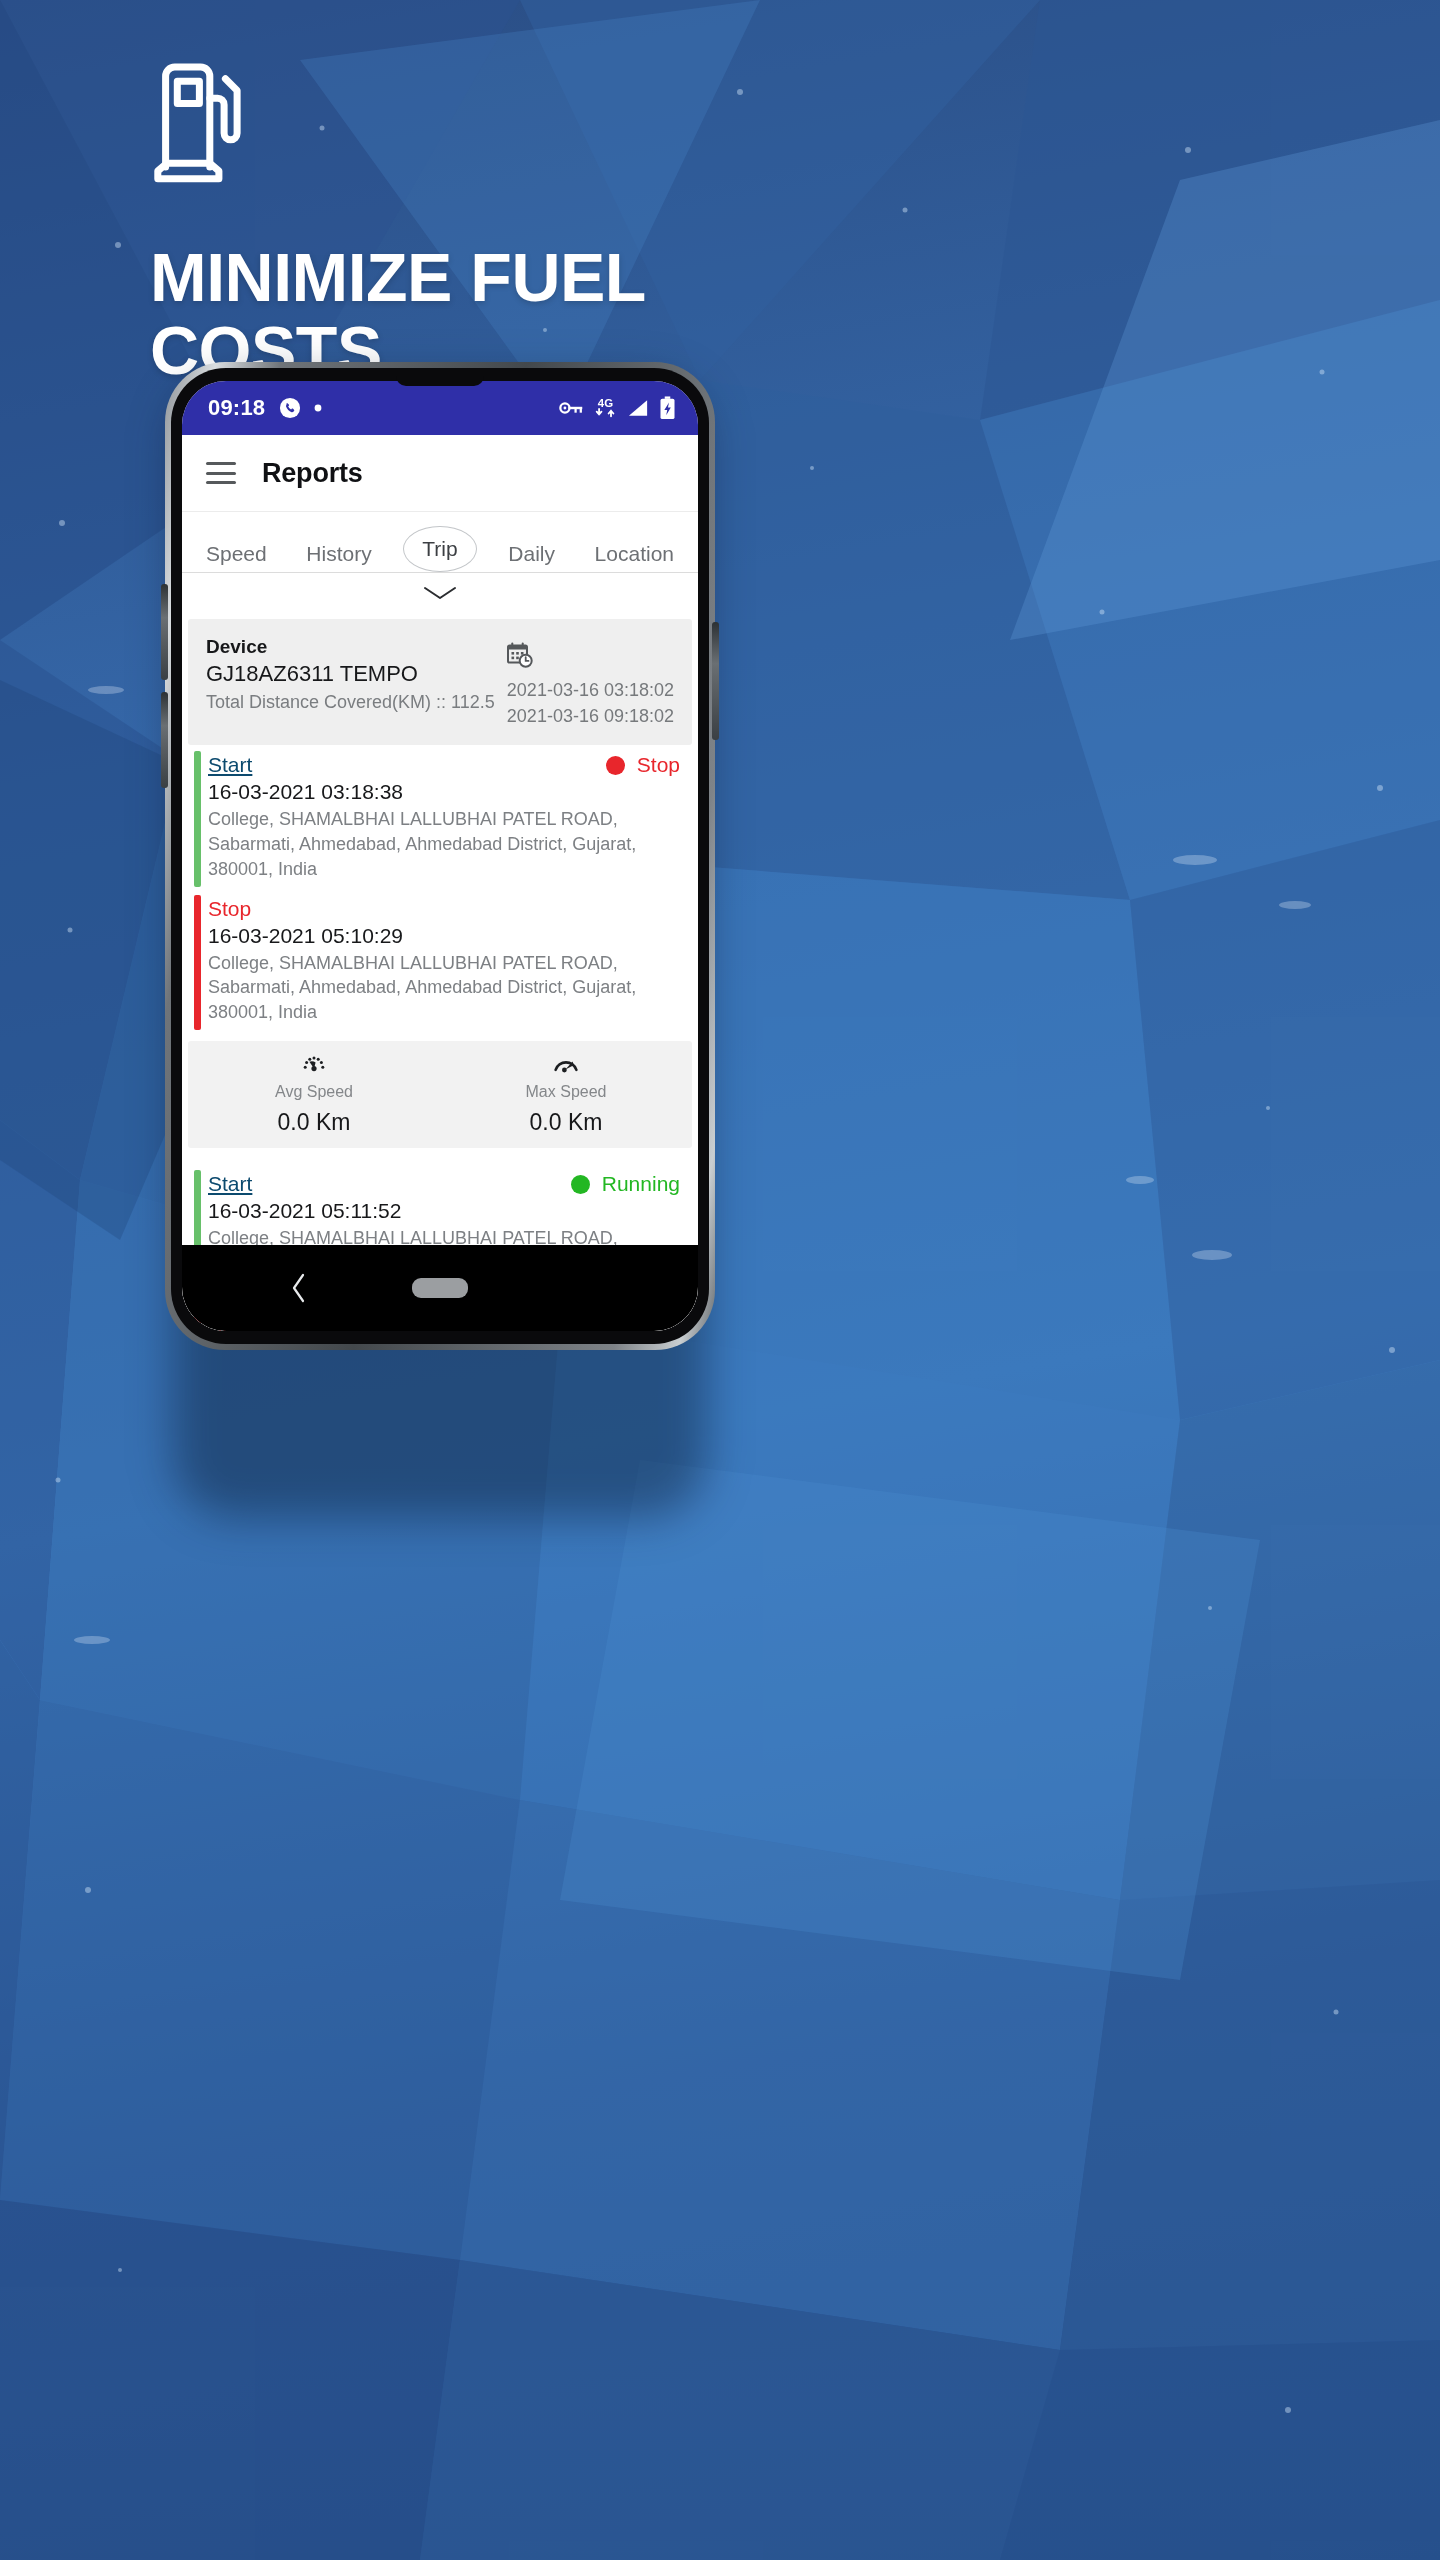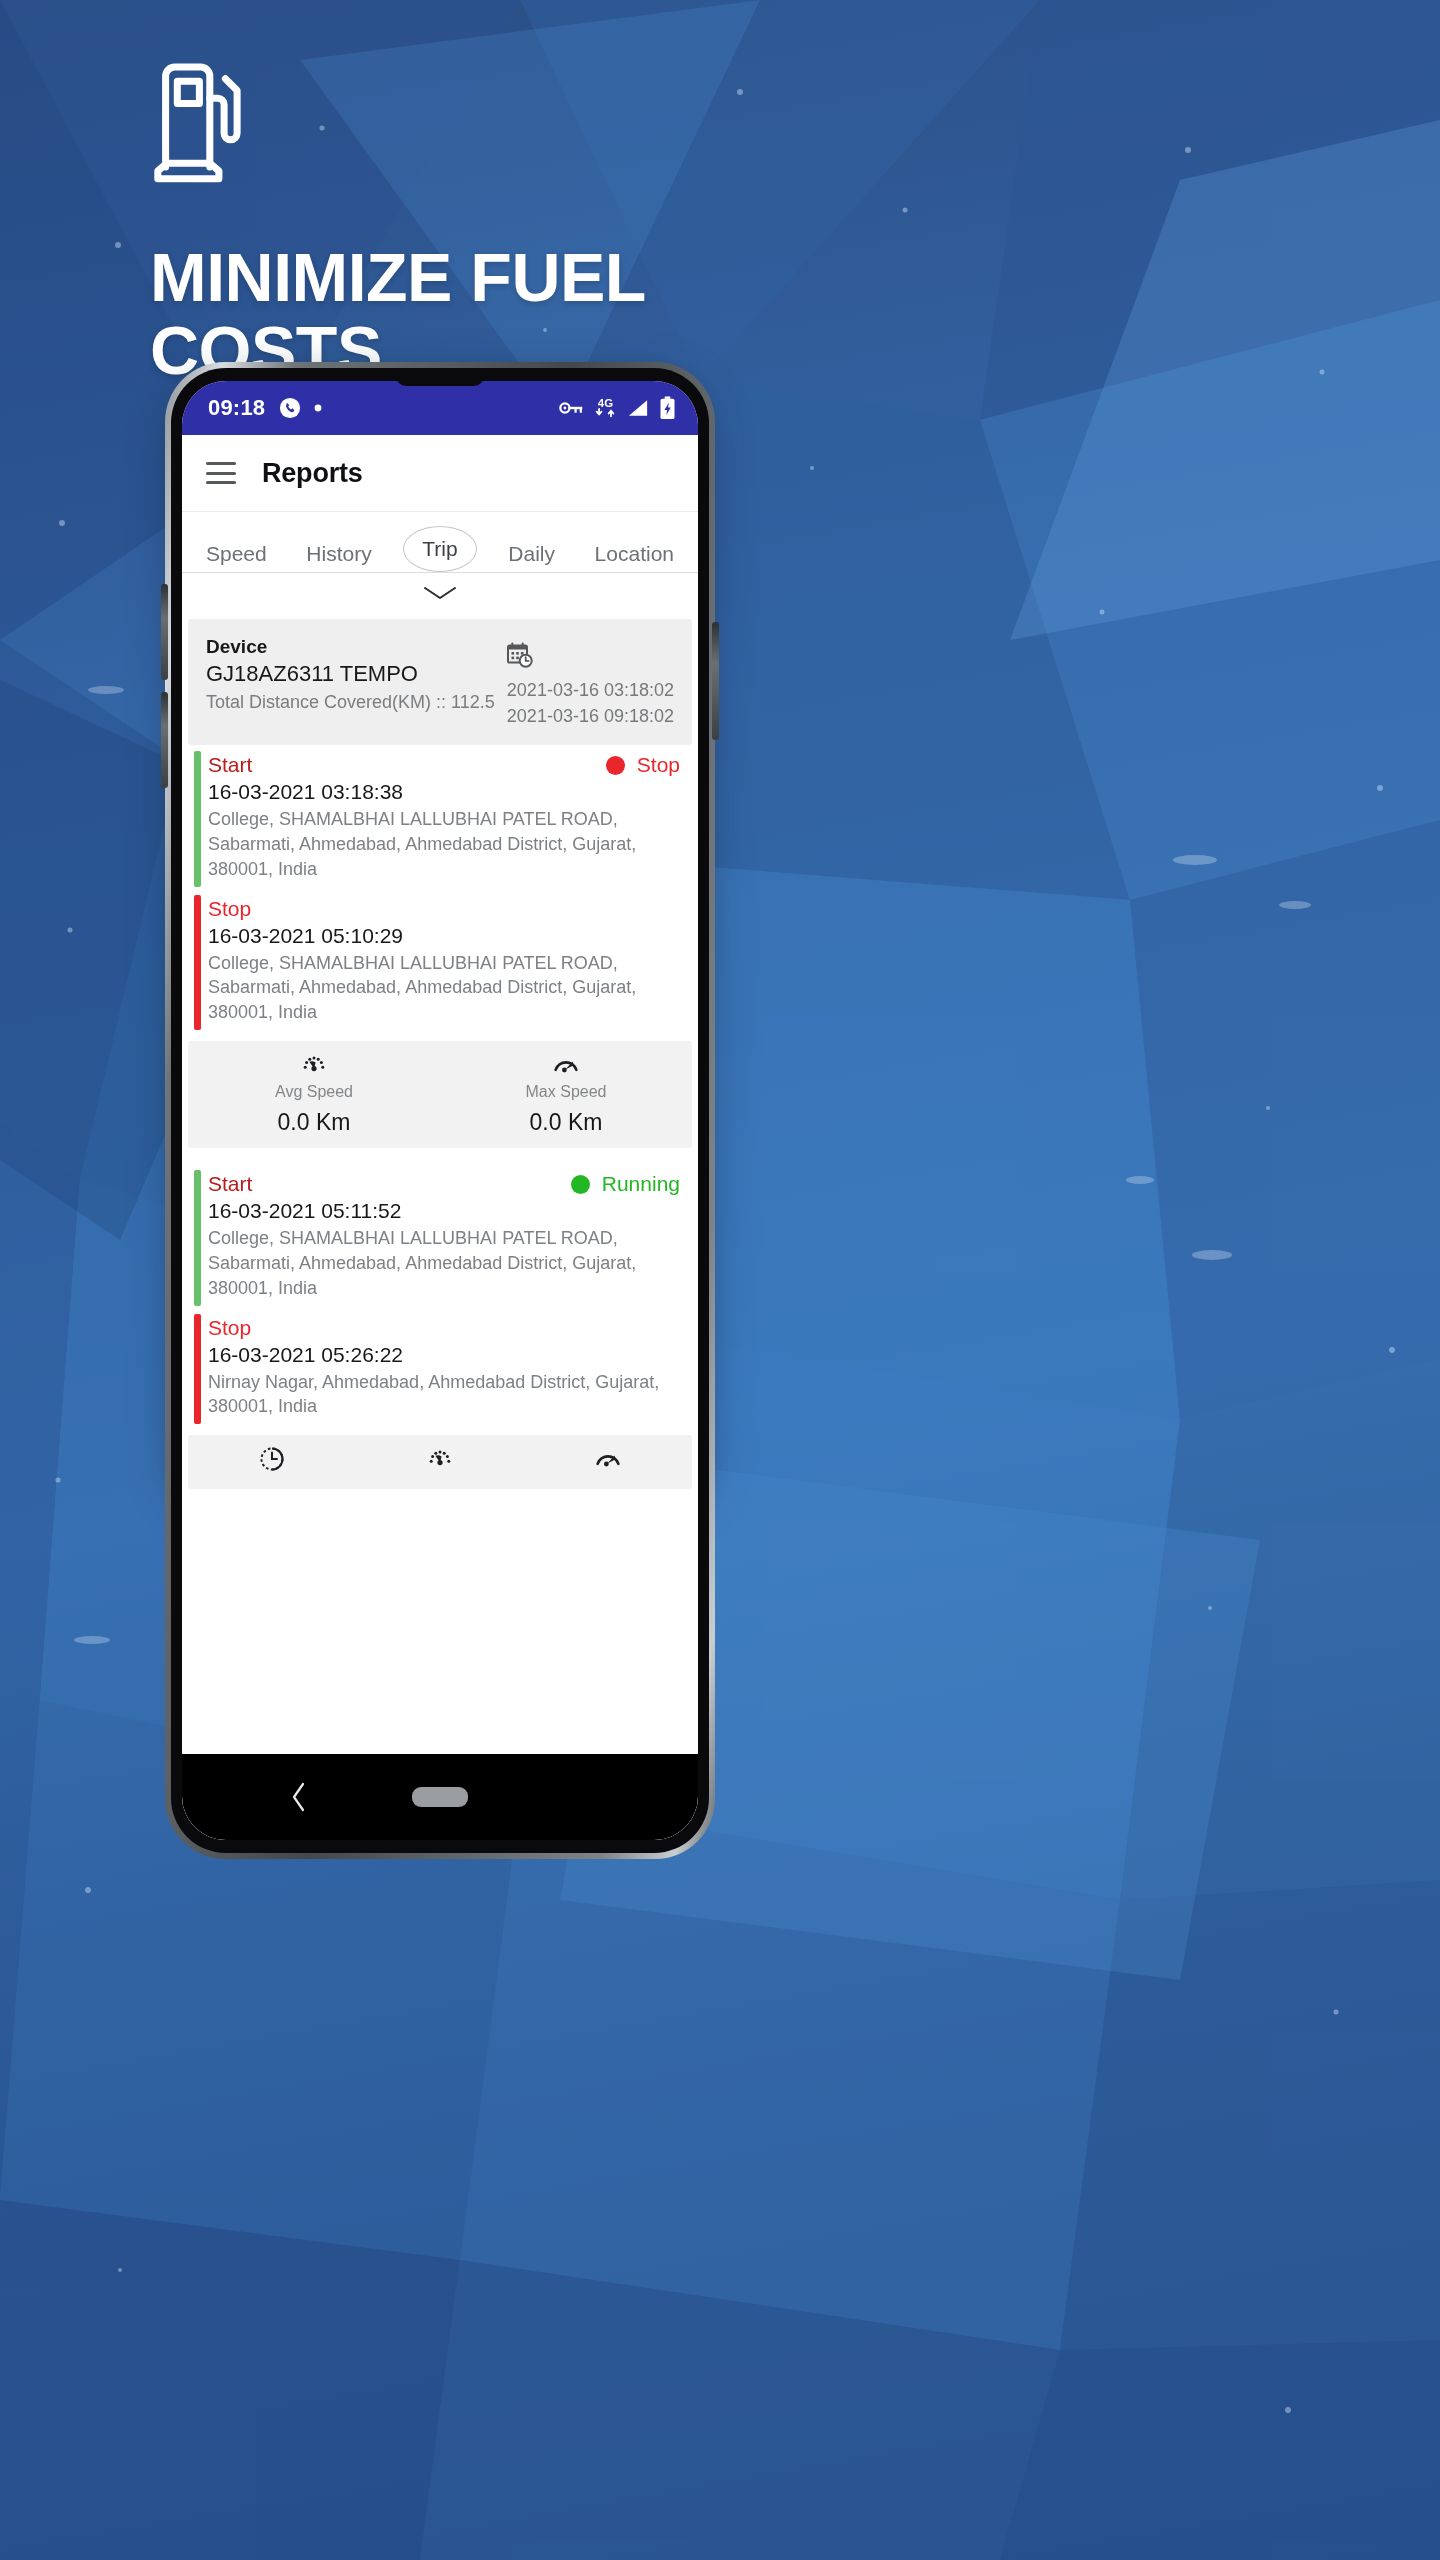--- a/index.html
+++ b/index.html
@@ -24,21 +24,21 @@
     font-weight:bold;
     letter-spacing:-0.5px;
     line-height:1.08;
     text-shadow:0 2px 6px rgba(0,0,0,.18);
   }
 
   
   #phone-wrap { position:absolute; left:165px; top:362px; width:550px; height:1160px; z-index:5; }
   #phone-shadow { position:absolute; left:8px; top:16px; width:534px; height:1140px; border-radius:62px; background:rgba(7,24,48,.42); filter:blur(22px); }
   #bezel {
-    position:absolute; left:0; top:0; width:550px; height:1497px;
+    position:absolute; left:0; top:0; width:550px; height:988px;
     border-radius:60px;
     background:linear-gradient(100deg,#8f9499 0%,#d9dde0 7%,#6f7479 16%,#43484c 50%,#7e8388 86%,#c9ced1 95%,#62676b 100%);
     padding:6px;
   }
   #body-black {
     width:100%; height:100%;
     border-radius:55px;
     background:#0a0a0c;
     padding:13px 11px 13px 11px;
     position:relative;
@@ -126,21 +126,21 @@
   
   .trip { background:#fff; padding:0 0 0 0; }
   .leg { position:relative; padding:8px 18px 7px 26px; }
   .leg::before {
     content:""; position:absolute; left:12px; top:6px; bottom:2px; width:7px; border-radius:2px;
   }
   .leg.start::before { background:#67c06a; }
   .leg.stop::before  { background:#e8262c; }
   .leg-head { display:flex; align-items:center; justify-content:space-between; }
   .leg-title { font-size:21px; }
-  .leg.start .leg-title { color:#b91c1c; }
+  .leg.start .leg-title { color:#0c4a6e;text-decoration:underline; }
   .leg.stop  .leg-title { color:#e8262c; }
   .status-chip { display:flex; align-items:center; gap:12px; }
   .status-dot { width:19px; height:19px; border-radius:50%; display:block; }
   .status-text { font-size:21px; }
   .leg-time { font-size:21px; color:#17181a; margin-top:3px; }
   .leg-addr { font-size:18px; color:#7d8084; line-height:1.38; margin-top:3px; }
 
   
   .stats {
     background:#f2f2f2;

